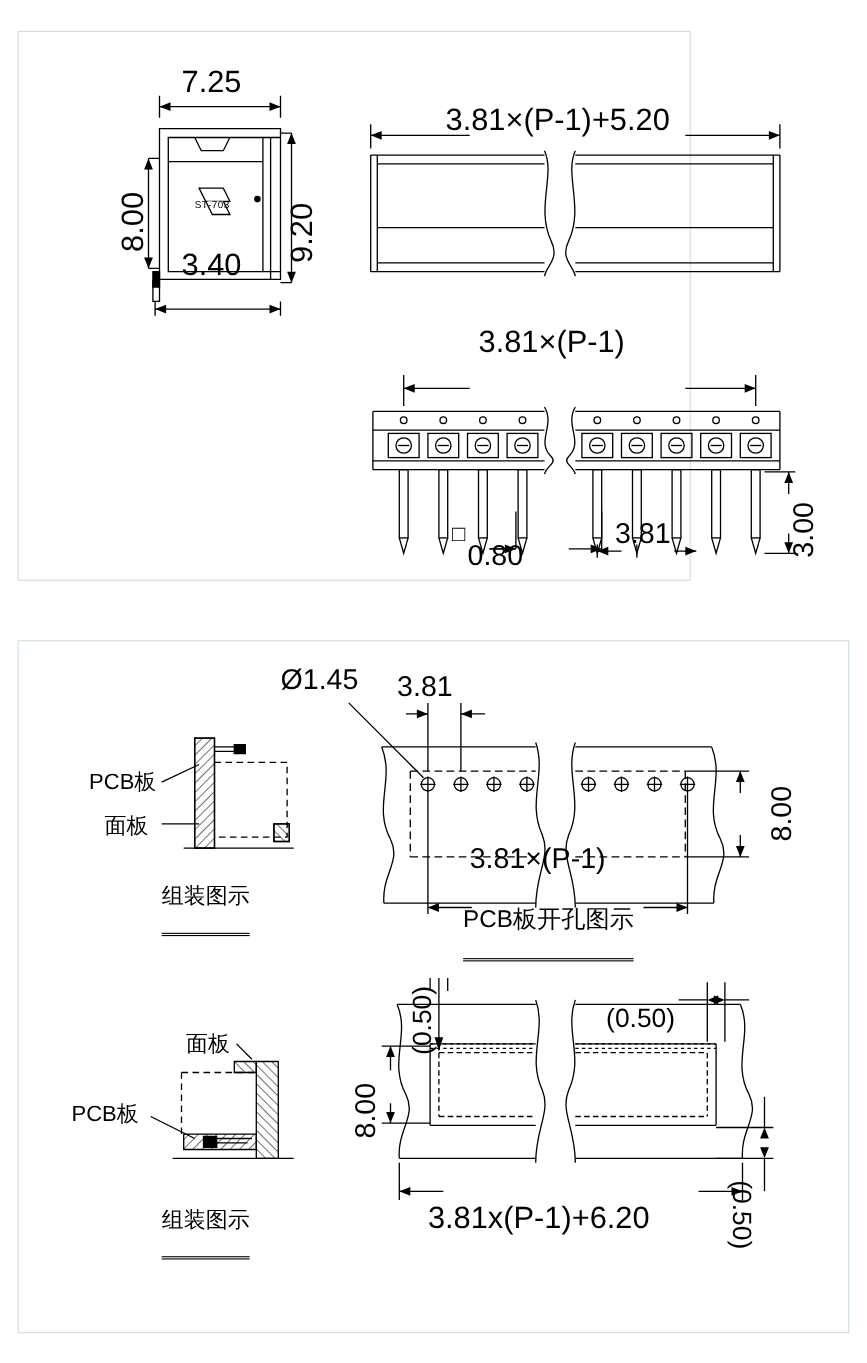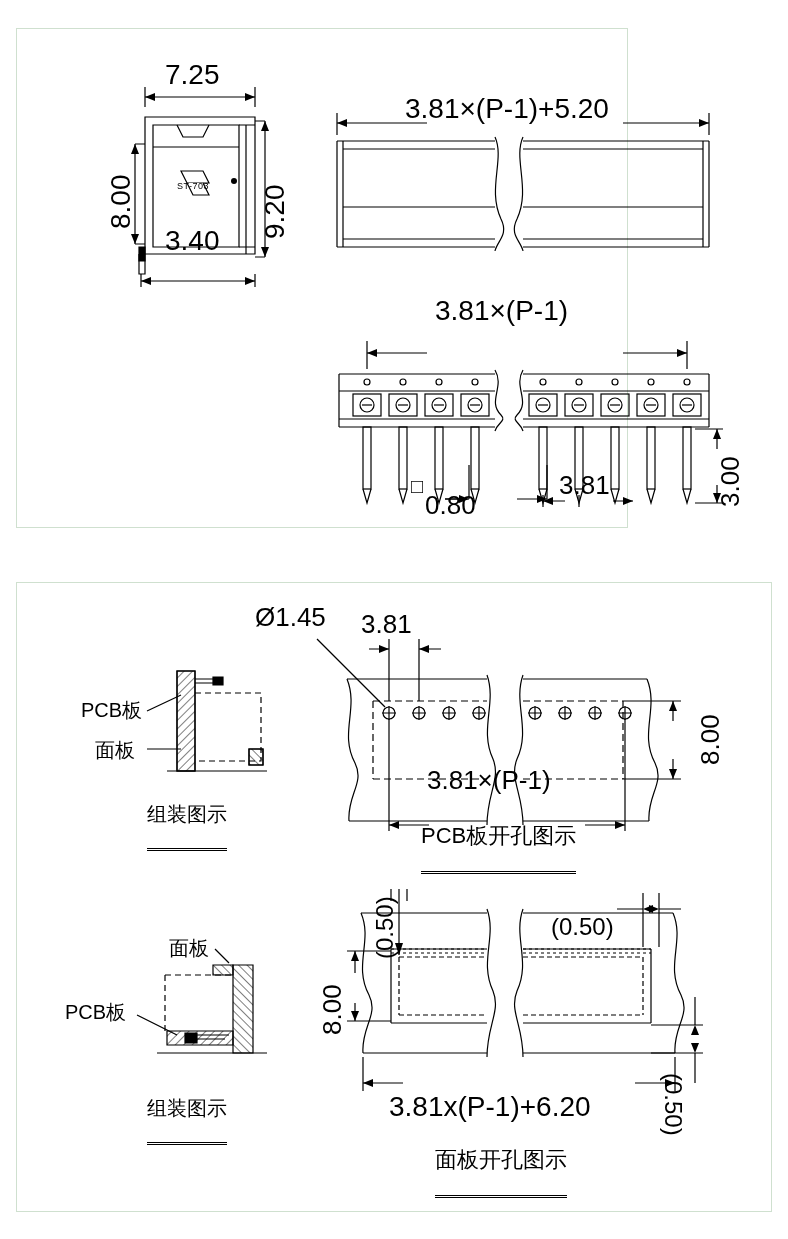--- a/index.html
+++ b/index.html
@@ -333,14 +333,13 @@
 
   <div class="lbl t20" style="left:152px;top:352px;">面板</div>
   <div class="lbl t20" style="left:48px;top:416px;">PCB板</div>
   <div class="lbl t20 ul2" style="left:130px;top:512px;">组装图示</div>
 
   <div class="lbl t24 rot90" style="left:354px;top:376px;font-size:24px;">(0.50)</div>
   <div class="lbl t24" style="left:534px;top:330px;font-size:24px;">(0.50)</div>
   <div class="lbl t26 rot90" style="left:300px;top:452px;">8.00</div>
   <div class="lbl t28" style="left:372px;top:508px;">3.81x(P-1)+6.20</div>
   <div class="lbl t24 rot90cw" style="left:670px;top:490px;font-size:24px;">(0.50)</div>
-  <div class="lbl t22 ul2" style="left:418px;top:562px;">面板开孔图示</div>
 </div>
 
 </body></html>

